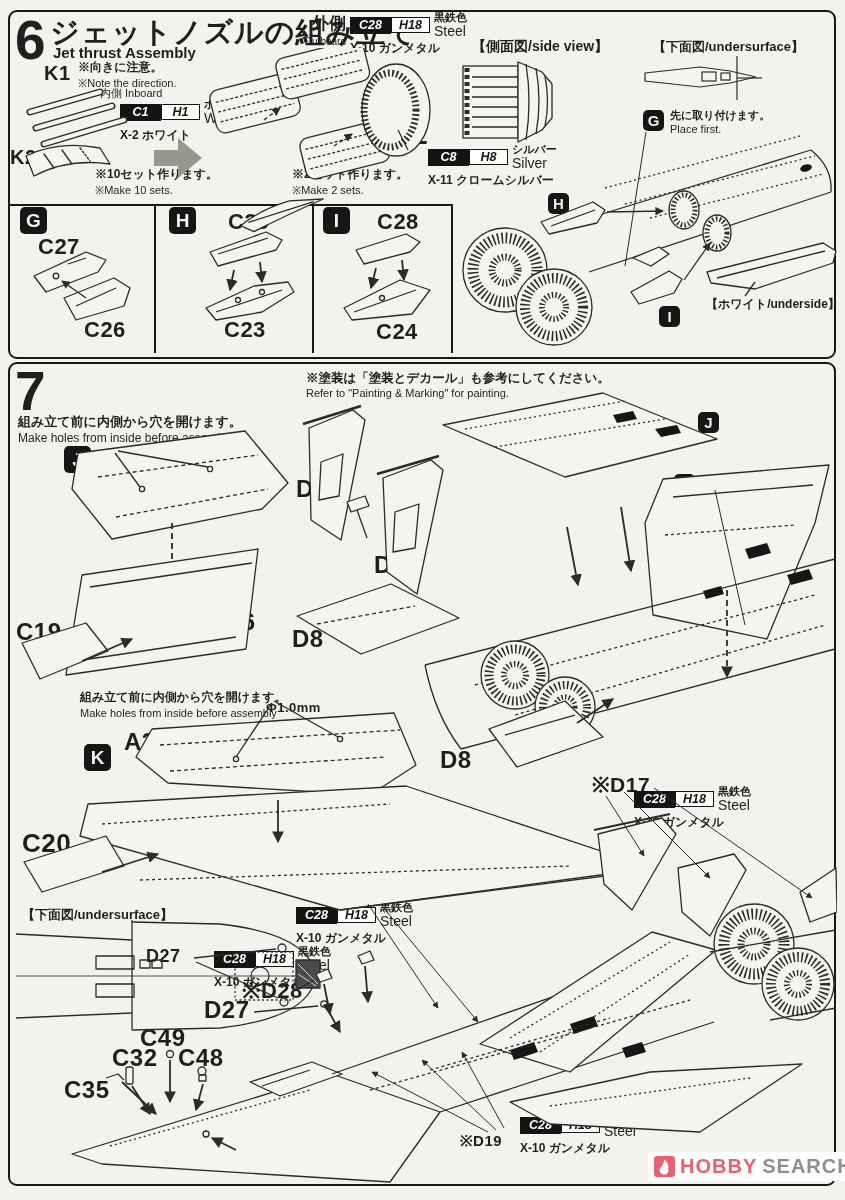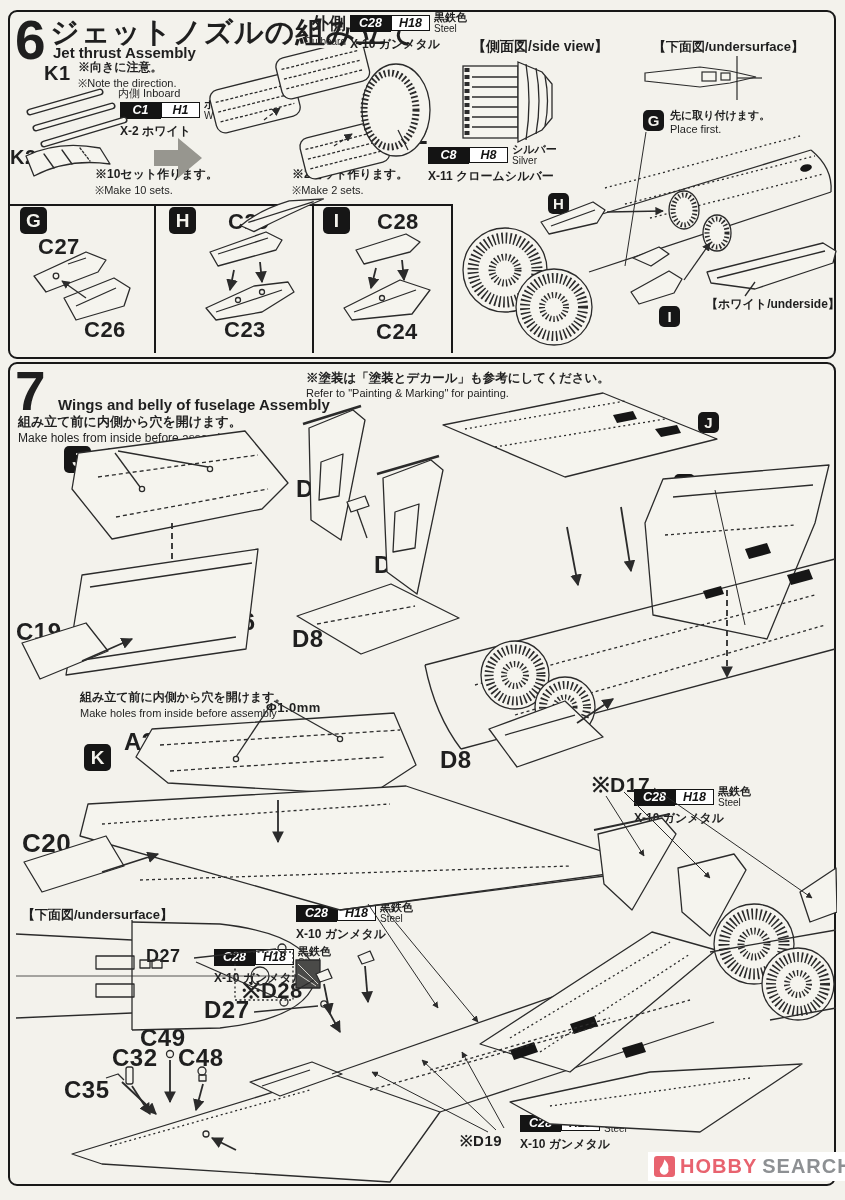--- a/index.html
+++ b/index.html
@@ -16,21 +16,21 @@
   .tag{position:absolute;background:#161616;color:#f3f2ec;font-weight:700;text-align:center;border-radius:5px;}
   .tag-lg{width:27px;height:27px;line-height:28px;font-size:19px;}
   .tag-sm{width:21px;height:21px;line-height:22px;font-size:15px;}
   .chip{position:absolute;}
   .chip-row{display:flex;align-items:center;}
   .cbox{height:17px;display:flex;align-items:center;justify-content:center;font-weight:700;font-style:italic;font-size:12.5px;width:41px;}
   .cb{background:#141414;color:#fff;}
   .cw{background:#fff;color:#141414;border:1.6px solid #141414;height:14px;width:37px;}
   .cnames{margin-left:4px;line-height:1.05;display:flex;flex-direction:column;}
   .cjp{font-size:11px;font-weight:700;white-space:nowrap;}
-  .cen{font-size:10px;}
+  .cen{font-size:14px;}
   .ctam{font-size:12px;font-weight:700;margin-top:2px;white-space:nowrap;}
   .divline{position:absolute;background:#181818;}
   svg.art{position:absolute;}
   .logo{position:absolute;display:flex;align-items:center;gap:5px;background:#ffffff;padding:3px 8px 3px 6px;}
   .logo .b1{color:#e8636f;font-weight:700;font-size:20px;letter-spacing:1px;}
   .logo .b2{color:#8d9093;font-weight:700;font-size:20px;letter-spacing:1px;}
   .rt{text-align:right;}
 </style>
 </head>
 <body>
@@ -55,21 +55,21 @@
 
   <div class="num" style="left:15px;top:13px;">6</div>
   <div class="tjp" style="left:50px;top:13px;">ジェットノズルの組み立て</div>
   <div class="ten" style="left:53px;top:44px;">Jet thrust Assembly</div>
 
   <div class="pl" style="left:44px;top:62px;font-size:20px;">K1</div>
   <div class="note" style="left:78px;top:60px;">
     <span class="jp">※向きに注意。</span>
     <span class="en">※Note the direction.</span>
   </div>
-  <div class="note" style="left:118px;top:86px;">
+  <div class="note" style="left:100px;top:86px;">
     <span class="en" style="font-size:11px;">内側 Inboard</span>
   </div>
 
   <div class="chip" style="left:120px;top:99px;">
     <div class="chip-row">
       <span class="cbox cb">C1</span>
       <span class="cbox cw">H1</span>
       <span class="cnames">
         <span class="cjp">ホワイト</span>
         <span class="cen">White</span>
@@ -277,21 +277,20 @@
       <polygon points="14,22 64,6 78,14 68,24 22,36" fill="#f5f4ee"></polygon>
       <line x1="34" y1="40" x2="29" y2="60" stroke-width="1.8" marker-end="url(#ah)"></line>
       <line x1="60" y1="32" x2="62" y2="52" stroke-width="1.8" marker-end="url(#ah)"></line>
       <polygon points="2,80 58,52 88,62 70,86 10,92" fill="#f5f4ee"></polygon>
       <line x1="12" y1="84" x2="74" y2="62"></line>
       <circle cx="40" cy="70" r="2.5"></circle>
     </g>
   </svg>
 
   <div class="num" style="left:15px;top:364px;">7</div>
-  <div class="ten" style="left:58px;top:396px;">Wings and belly of fuselage Assembly</div>
   <div class="note" style="left:306px;top:370px;">
     <span class="jp" style="font-size:12.5px;">※塗装は「塗装とデカール」も参考にしてください。</span>
     <span class="en">Refer to "Painting &amp; Marking" for painting.</span>
   </div>
   <div class="note" style="left:18px;top:414px;">
     <span class="jp" style="font-size:13px;">組み立て前に内側から穴を開けます。</span>
     <span class="en" style="font-size:12px;">Make holes from inside before assembly.</span>
   </div>
 
   <div class="tag tag-lg" style="left:64px;top:446px;">J</div>

